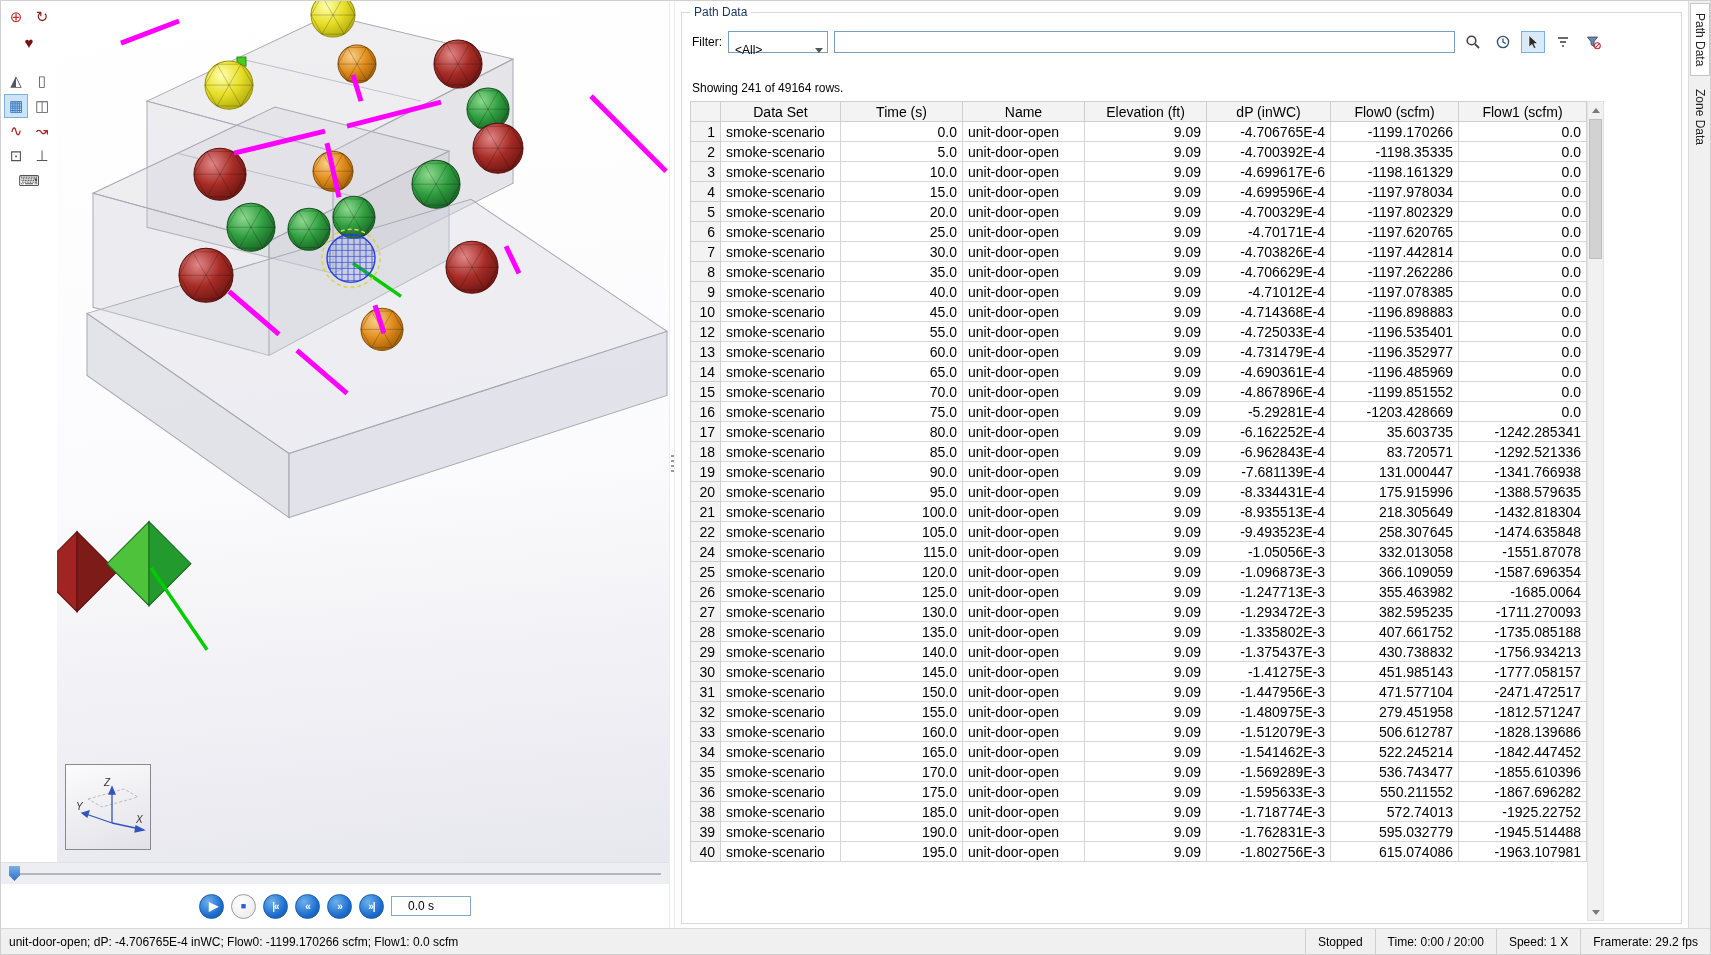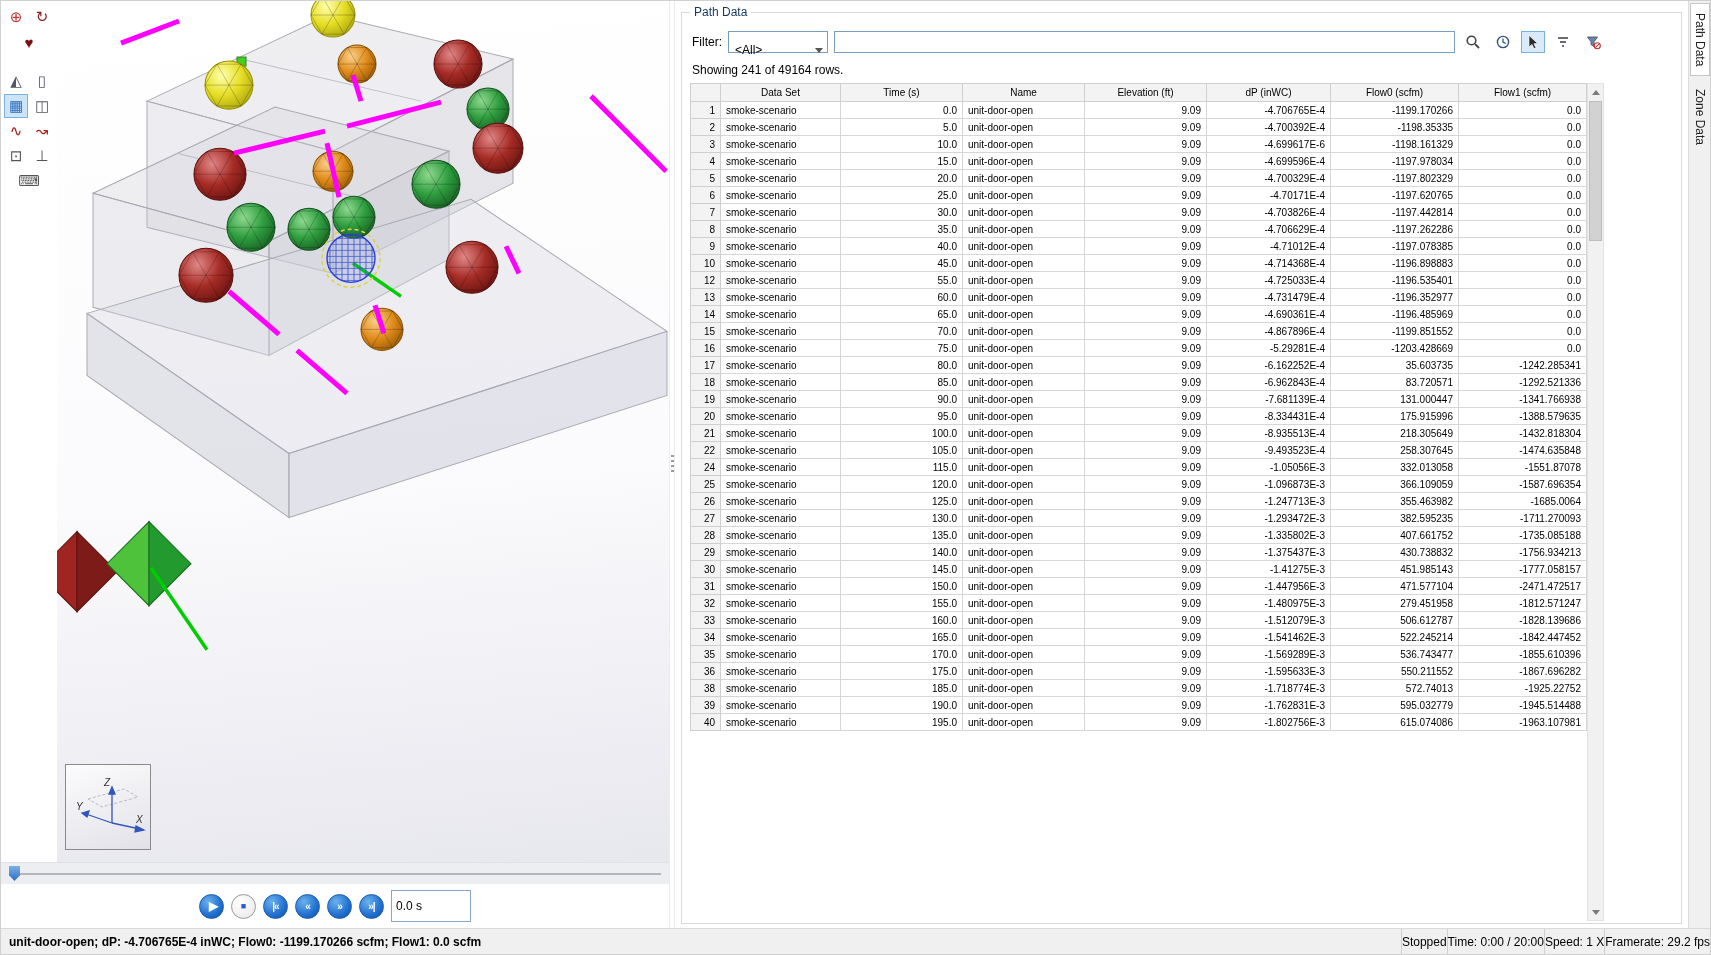--- a/index.html
+++ b/index.html
@@ -27,68 +27,68 @@
   .timeline-track { position:absolute; left:8px; right:8px; top:10px; height:2px; background:#b5b5bb; }
   .timeline-thumb { position:absolute; left:8px; top:3px; width:11px; height:15px;
     background:linear-gradient(180deg,#7ab0e8,#2f6fc2); clip-path:polygon(0 0,100% 0,100% 62%,50% 100%,0 62%); cursor:pointer; }
 
   .playback { height:44px; background:#fff; display:flex; align-items:center; justify-content:center; gap:7px; }
   .pbtn { width:25px; height:25px; border-radius:50%; display:flex; align-items:center; justify-content:center;
     color:#fff; font-size:10px; font-weight:bold; letter-spacing:-1px; cursor:pointer;
     background:radial-gradient(circle at 35% 30%, #6db1ec, #1e6fd0 60%, #15509a); border:1px solid #1b5ca8; }
   .pbtn.play { font-size:12px; padding-left:3px; }
   .pbtn.stop { background:radial-gradient(circle at 35% 30%, #ffffff, #e7e7e7); border:1px solid #9a9a9a; color:#2b5fd0; font-size:9px; letter-spacing:0; }
-  .time-input { width:80px; height:32px; border:1px solid #86a7c8; font:12px "Liberation Sans",sans-serif; padding:0 4px; }
+  .time-input { width:80px; height:20px; border:1px solid #86a7c8; font:12px "Liberation Sans",sans-serif; padding:0 16px; }
 
   
   .splitter { width:6px; background:#fff; border-left:1px solid #ececec; border-right:1px solid #ececec;
     display:flex; align-items:center; justify-content:center; cursor:col-resize; }
   .grip { width:3px; height:20px; background:repeating-linear-gradient(#9a9a9a 0 2px, transparent 2px 5px); }
 
   
   .right-pane { flex:1; background:#fff; padding:4px 6px; min-width:0; display:flex; flex-direction:column; }
   .groupbox { flex:1; border:1px solid #d9d9d9; position:relative; margin-top:7px; padding:10px 8px 2px 8px;
     display:flex; flex-direction:column; min-height:0; }
   .groupbox-label { position:absolute; top:-8px; left:8px; background:#fff; padding:0 4px; color:#17365d; }
 
-  .filter-row { display:flex; align-items:center; gap:6px; margin:8px 0 10px 2px; width:913px; }
+  .filter-row { display:flex; align-items:center; gap:6px; margin:8px 0 28px 2px; width:913px; }
   .combobox { width:100px; height:22px; border:1px solid #7a9ebf; background:#fff; display:flex; align-items:center;
     justify-content:space-between; padding:16px 4px 0 6px; cursor:pointer; }
   .chev { width:0; height:0; border-left:4px solid transparent; border-right:4px solid transparent; border-top:5px solid #555; }
   .search-input { flex:1; height:22px; border:1px solid #7a9ebf; padding:0 4px; font:12px "Liberation Sans",sans-serif; }
   .icon-btn { width:24px; height:22px; display:flex; align-items:center; justify-content:center; cursor:pointer; border:1px solid transparent; }
   .icon-btn.active { background:#d9eafb; border-color:#7ab0e0; }
 
   .showing { margin:0 0 6px 2px; }
 
   .table-zone { display:flex; flex:1; min-height:0; }
   .grid-wrap { overflow:hidden; }
-  table.grid { border-collapse:collapse; table-layout:fixed; font-size:10px; }
+  table.grid { border-collapse:collapse; table-layout:fixed; font-size:14px; }
   .grid th, .grid td { border:1px solid #d6d6d6; padding:1.5px 5px; height:17px; overflow:hidden; white-space:nowrap; font-weight:normal; }
   .grid thead th { background:#f3f3f3; text-align:center; border-color:#cfcfcf; height:18px; }
   .grid tbody th.h { background:#f3f3f3; text-align:right; border-color:#cfcfcf; }
   .grid td.l { text-align:left; }
   .grid td.r { text-align:right; }
 
   .vscrollbar { width:17px; background:#f1f1f1; border:1px solid #e2e2e2; position:relative; flex:none; }
   .sb-btn { height:16px; display:flex; align-items:center; justify-content:center; cursor:pointer; }
   .sb-btn.down { position:absolute; bottom:0; left:0; right:0; }
   .tri-up { width:0; height:0; border-left:4px solid transparent; border-right:4px solid transparent; border-bottom:5px solid #7a7a7a; }
   .tri-down { width:0; height:0; border-left:4px solid transparent; border-right:4px solid transparent; border-top:5px solid #7a7a7a; }
   .sb-thumb { position:absolute; top:17px; left:1px; right:1px; height:140px; background:#d2d2d2; border:1px solid #bdbdbd; cursor:pointer; }
 
   
   .tab-strip { width:22px; background:#f0f0f0; border-left:1px solid #dcdcdc; display:flex; flex-direction:column; align-items:center; padding-top:2px; gap:3px; }
   .vtab { writing-mode:vertical-rl; padding:9px 2px; font-size:12px; color:#222; cursor:pointer; border:1px solid transparent; background:transparent; }
   .vtab.active { background:#fff; border-color:#c6c6c6; }
 
   
   .status-bar { height:26px; background:#f0f0f0; border-top:1px solid #d9d9d9; display:flex; align-items:center; padding-left:8px; }
-  .status-left { flex:1; overflow:hidden; white-space:nowrap; text-overflow:ellipsis;font-weight:bold; }
-  .status-cell { border-left:1px solid #cfcfcf; padding:0 0; height:100%; display:flex; align-items:center; white-space:nowrap;text-align:right; }
+  .status-left { flex:1; overflow:hidden; white-space:nowrap; text-overflow:ellipsis; }
+  .status-cell { border-left:1px solid #cfcfcf; padding:0 12px; height:100%; display:flex; align-items:center; white-space:nowrap;text-align:right; }
 </style>
 </head>
 <body>
 
 <div class="app">
   <div class="main">
 
     <div class="left-pane">
       <div class="canvas-row">
         <div class="toolbar">

